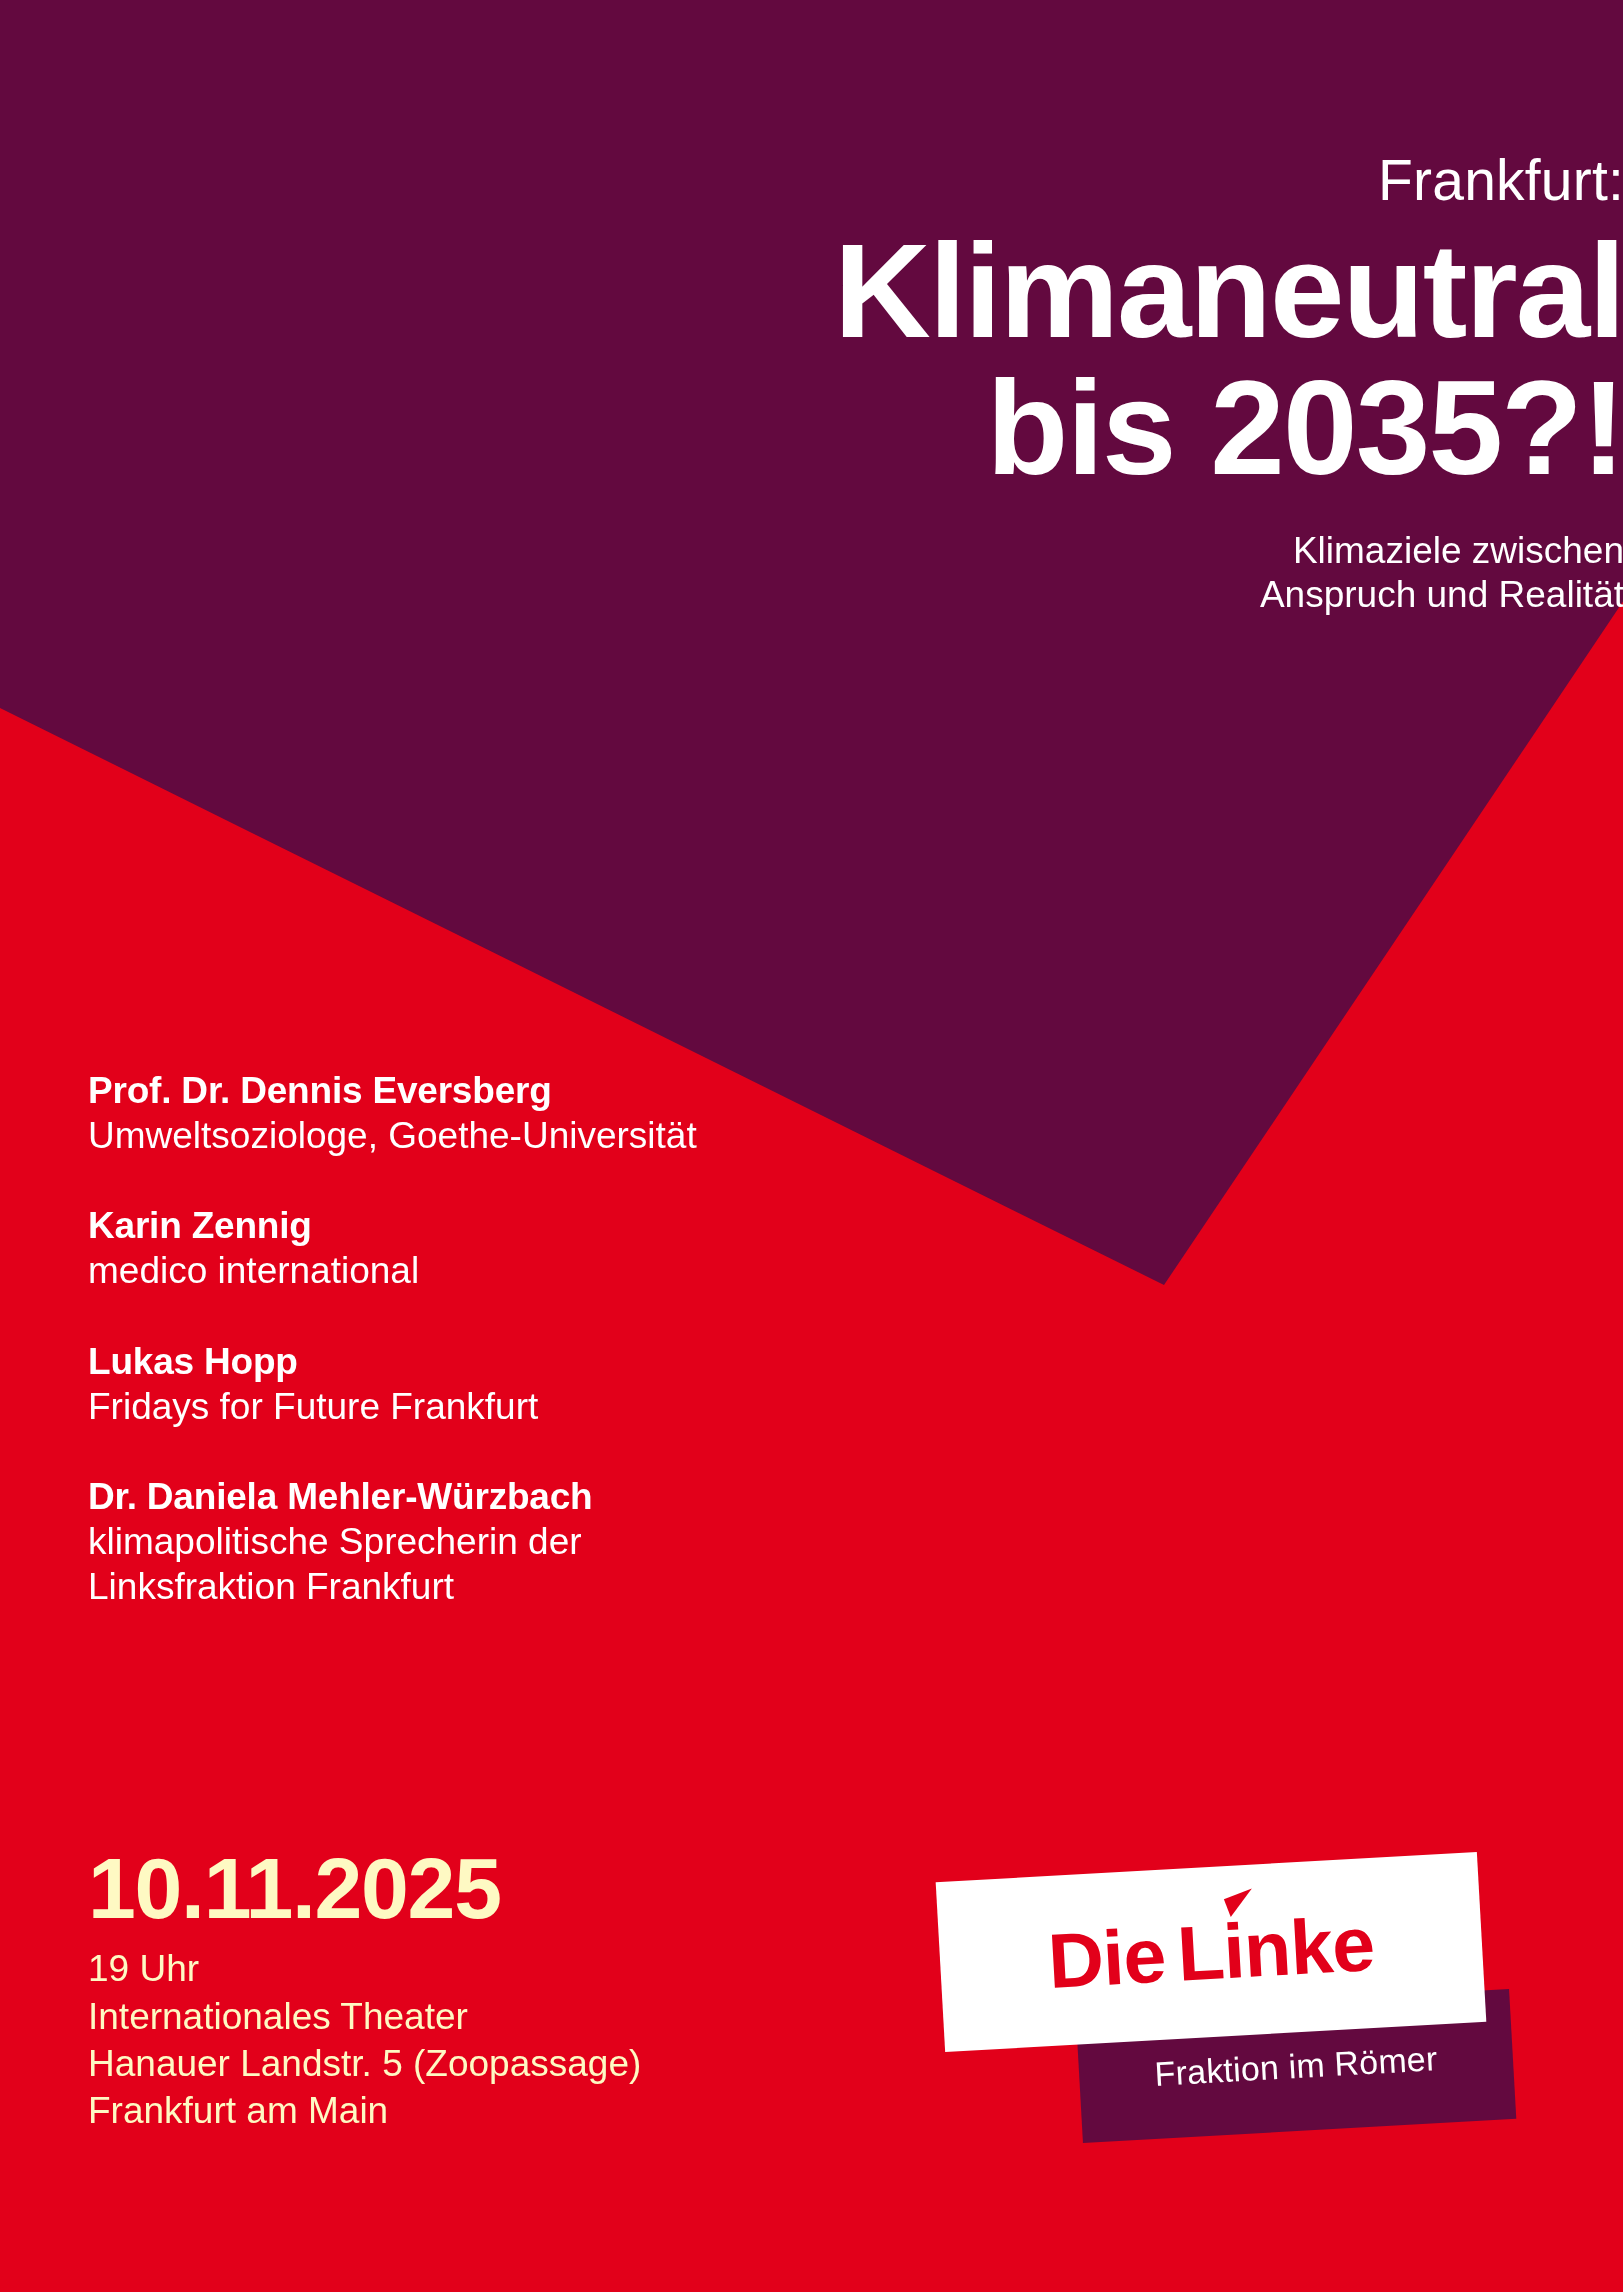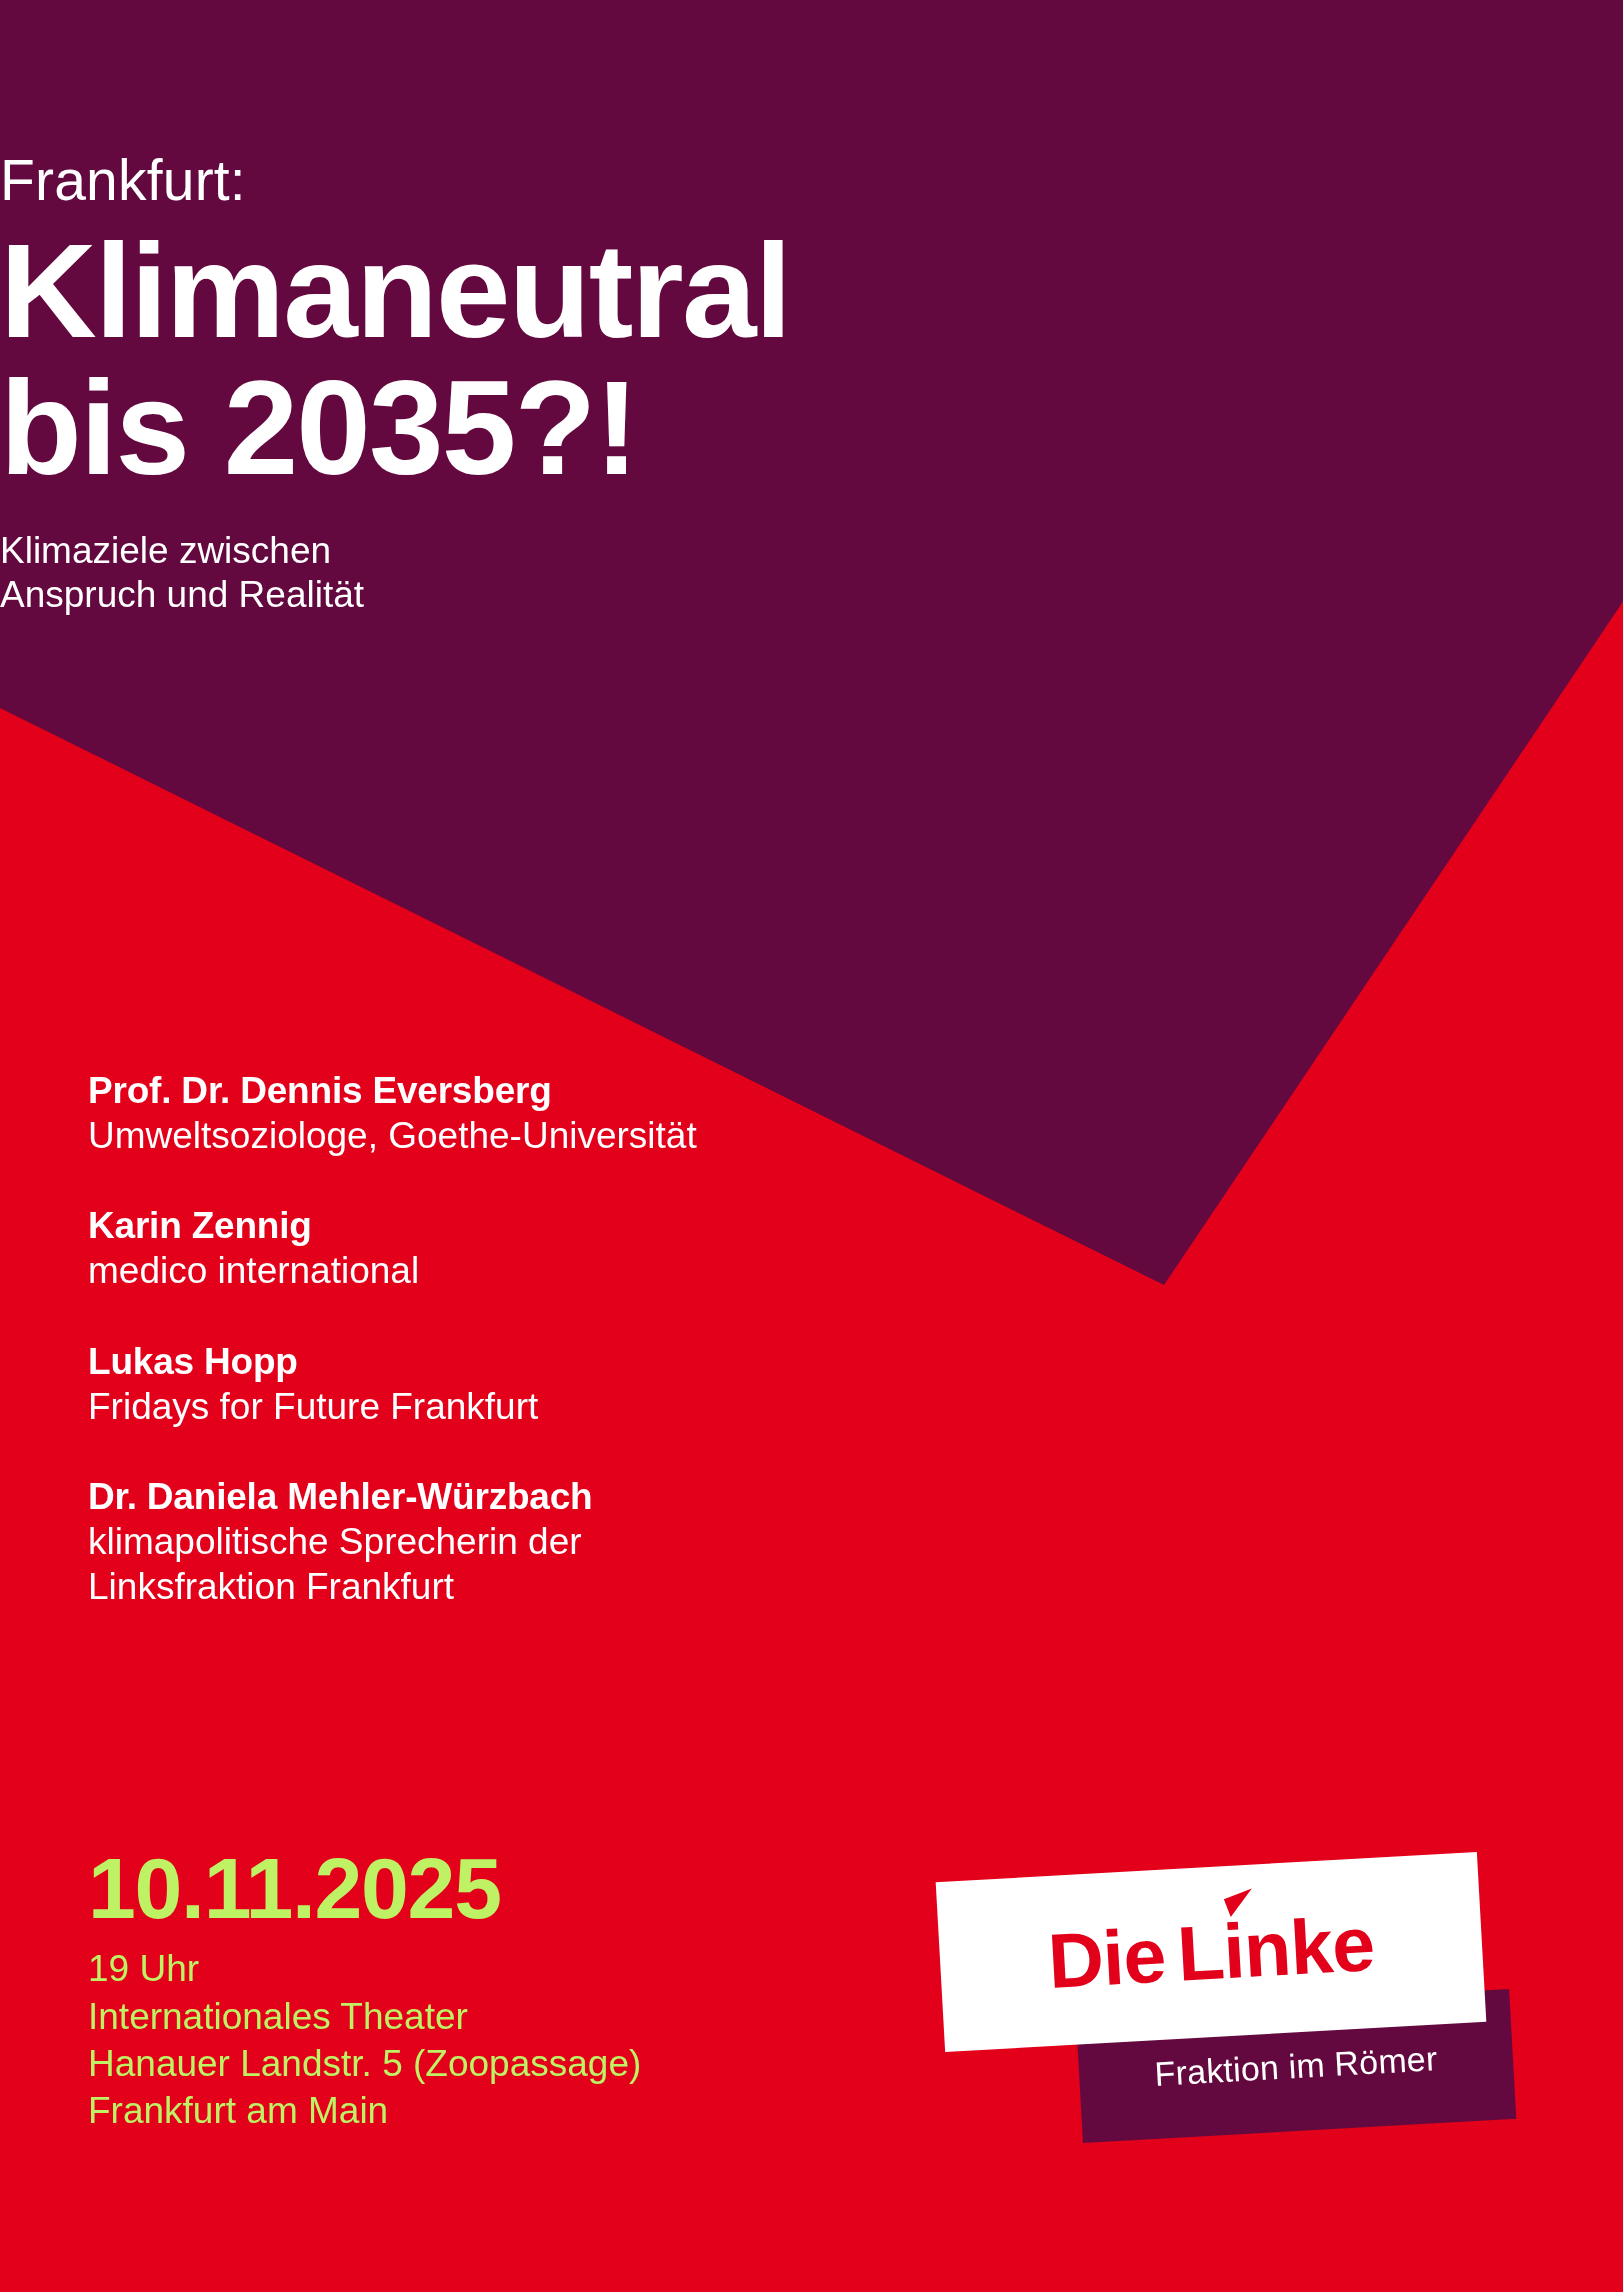--- a/index.html
+++ b/index.html
@@ -35,21 +35,21 @@
     z-index: 1;
   }
 
   
   .header {
     position: absolute;
     z-index: 3;
     top: 152px;
     left: 0;
     width: 1624px;
-    text-align: left;
+    text-align: right;
     color: #ffffff;
   }
   .kicker {
     font-size: 57px;
     line-height: 1.0;
     font-weight: 400;
     letter-spacing: 0.2px;
   }
   .headline {
     font-size: 134px;
@@ -96,21 +96,21 @@
     line-height: 1.22;
     white-space: pre-line;
   }
 
   
   .event {
     position: absolute;
     z-index: 3;
     left: 88px;
     top: 1845px;
-    color: #bef264;
+    color: #fef9c3;
   }
   .event-date {
     font-size: 86px;
     font-weight: 700;
     letter-spacing: -1.3px;
     line-height: 1.0;
   }
   .event-lines {
     margin-top: 14.3px;
     font-size: 37px;

